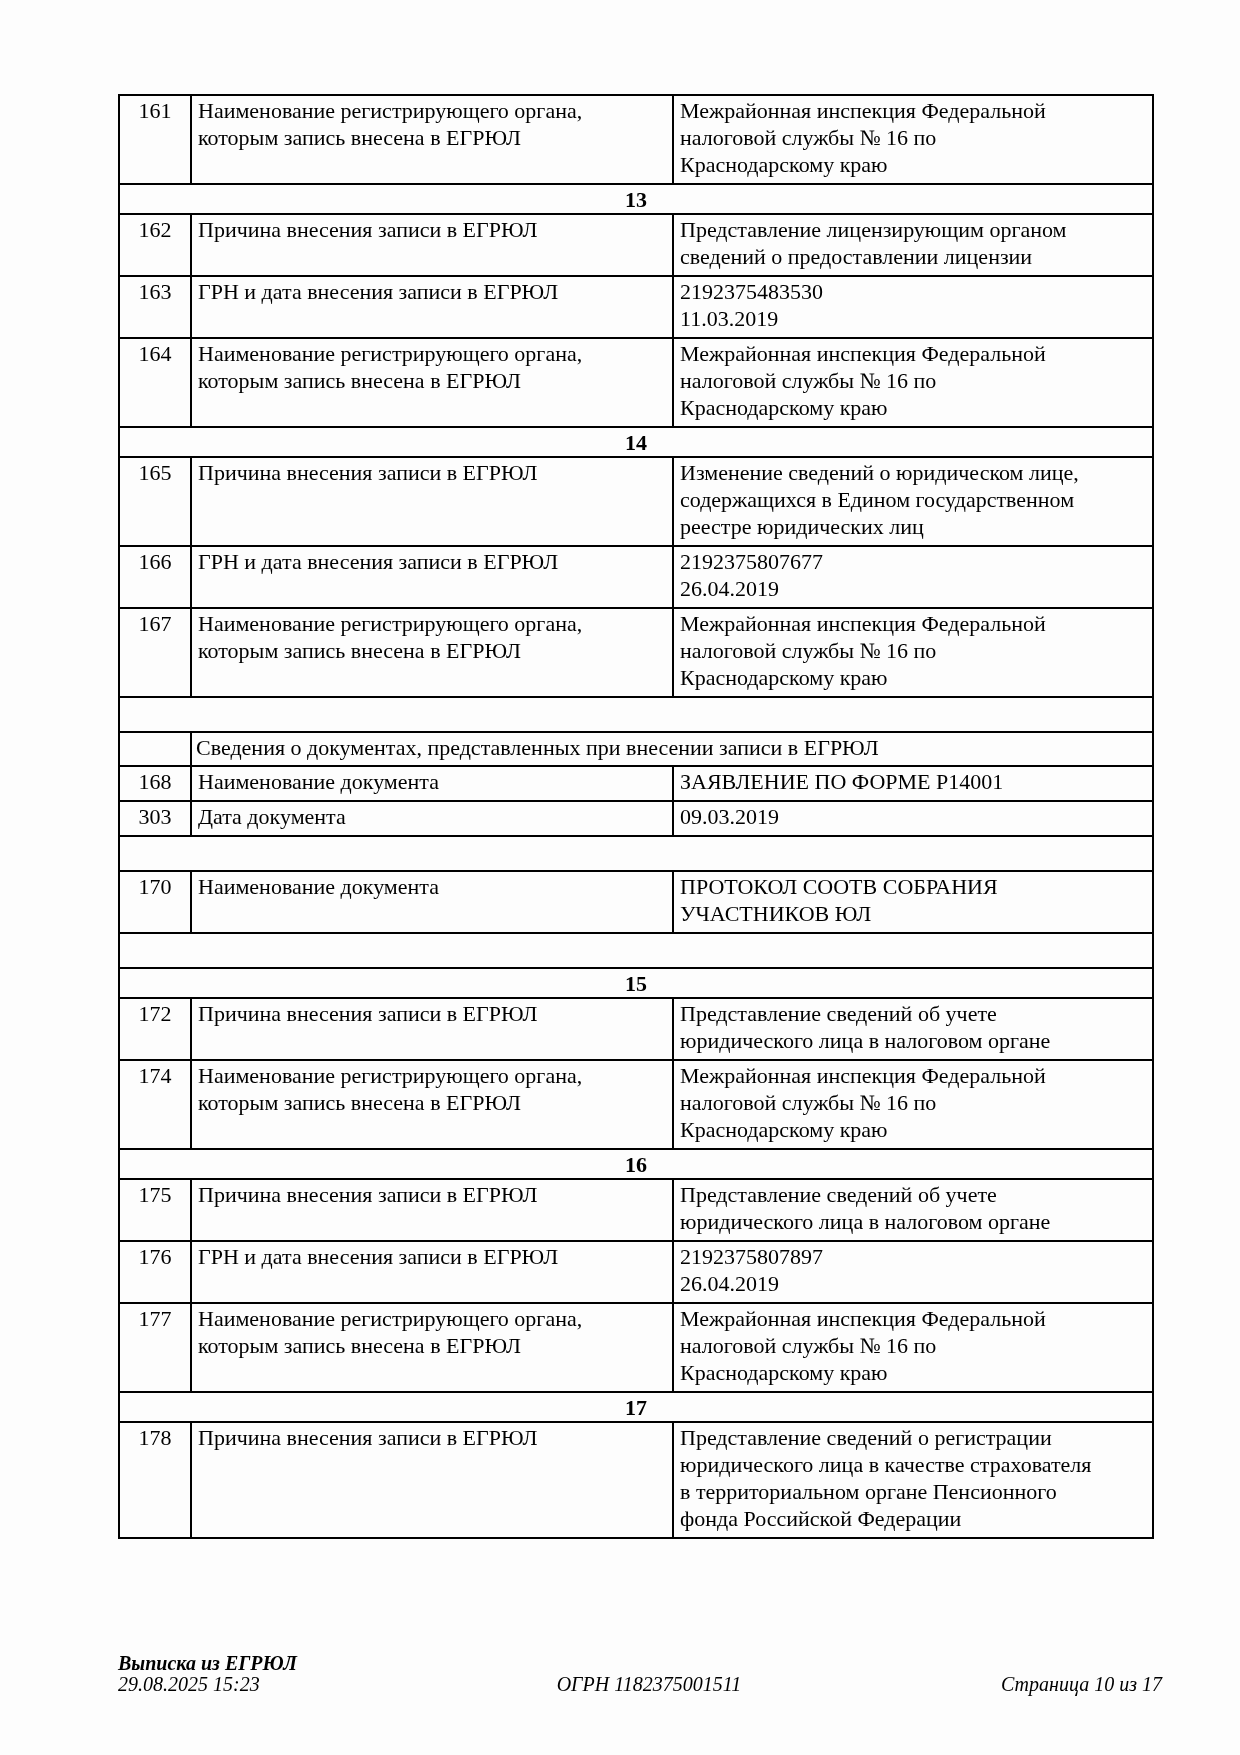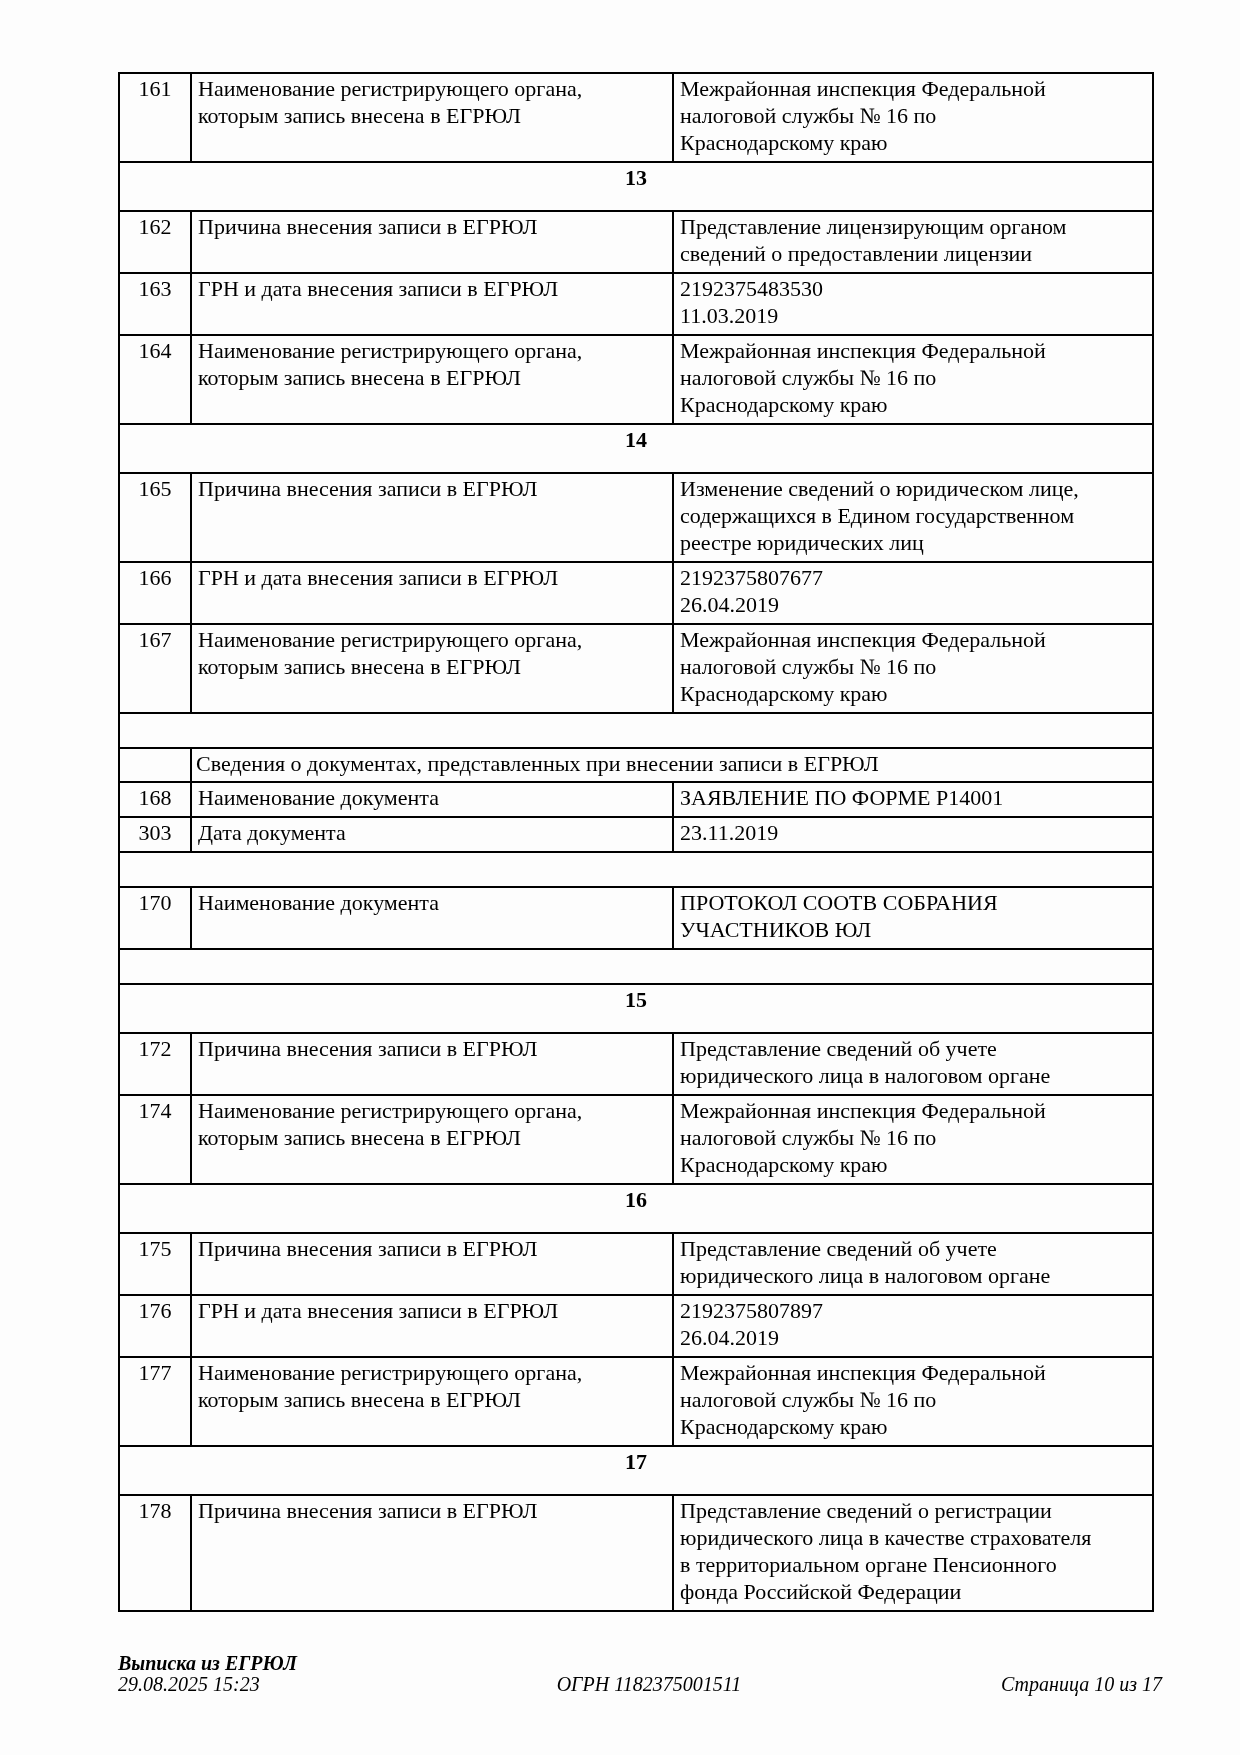--- a/index.html
+++ b/index.html
@@ -9,21 +9,21 @@
     width: 1240px;
     height: 1755px;
     background: #fdfdfd;
     font-family: "Liberation Serif", "DejaVu Serif", serif;
     color: #000;
     overflow: hidden;
   }
   table.egrul {
     position: absolute;
     left: 118px;
-    top: 72px;
+    top: 94px;
     width: 1034px;
     border-collapse: collapse;
     table-layout: fixed;
   }
   col.c-num { width: 72px; }
   col.c-label { width: 482px; }
   col.c-value { width: 480px; }
   td {
     border: 2px solid #000;
     font-size: 22px;
@@ -33,21 +33,21 @@
     white-space: pre-line;
     overflow: hidden;
   }
   td.num {
     text-align: center;
     padding: 1px 2px 5px 2px;
   }
   td.section {
     text-align: center;
     font-weight: bold;
-    padding: 1px 0 19px 0;
+    padding: 1px 0 0 0;
     margin-top: 10px;
   }
   td.blankcell {
     height: 35px;
     padding: 0;
   }
   td.subheader {
     padding: 1px 8px 4px 4px;
   }
   .footer {
@@ -141,21 +141,21 @@
           <td class="subheader" colspan="2">Сведения о документах, представленных при внесении записи в ЕГРЮЛ</td>
         </tr>
         <tr>
           <td class="num">168</td>
           <td class="label">Наименование документа</td>
           <td class="value">ЗАЯВЛЕНИЕ ПО ФОРМЕ Р14001</td>
         </tr>
         <tr>
           <td class="num">303</td>
           <td class="label">Дата документа</td>
-          <td class="value">23.11.2019</td>
+          <td class="value">09.03.2019</td>
         </tr>
         <tr>
           <td class="blankcell" colspan="3"></td>
         </tr>
         <tr>
           <td class="num">170</td>
           <td class="label">Наименование документа</td>
           <td class="value">ПРОТОКОЛ СООТВ СОБРАНИЯ
 УЧАСТНИКОВ ЮЛ</td>
         </tr>

